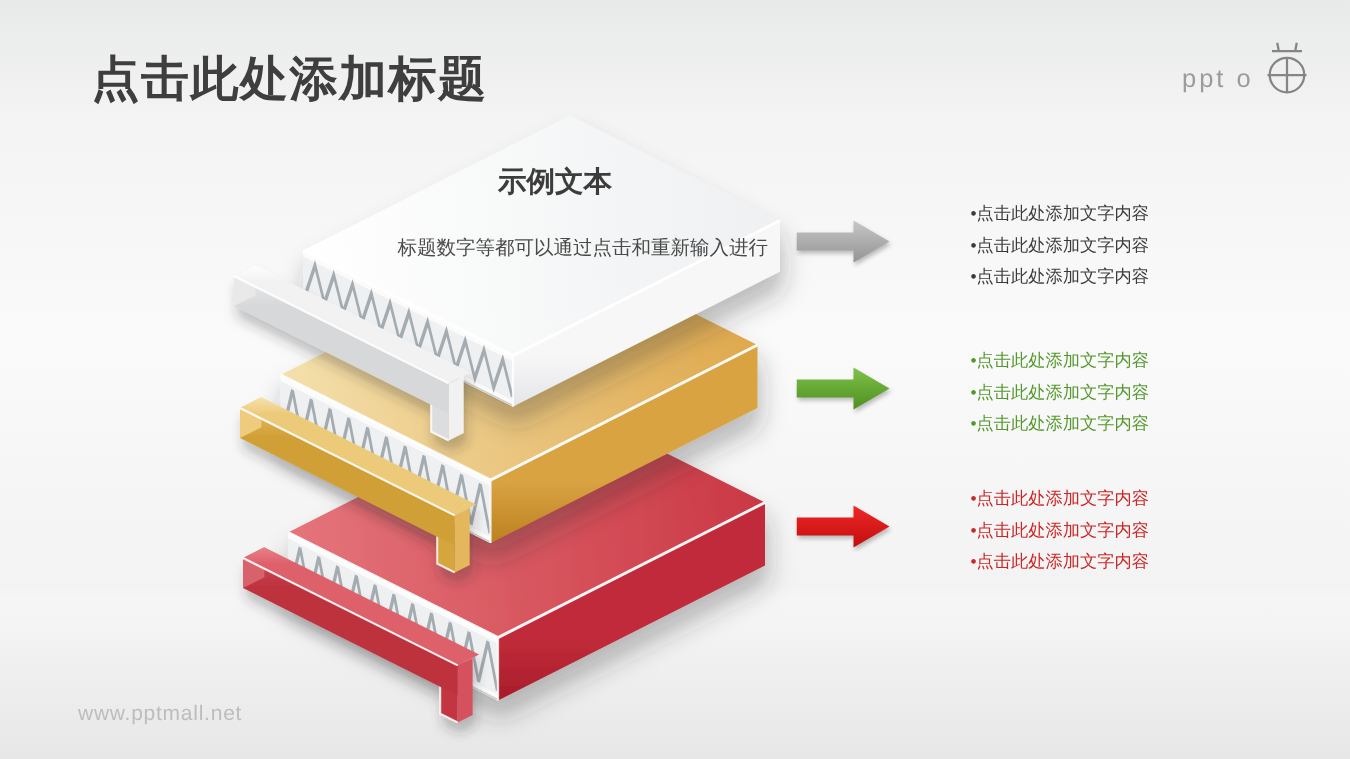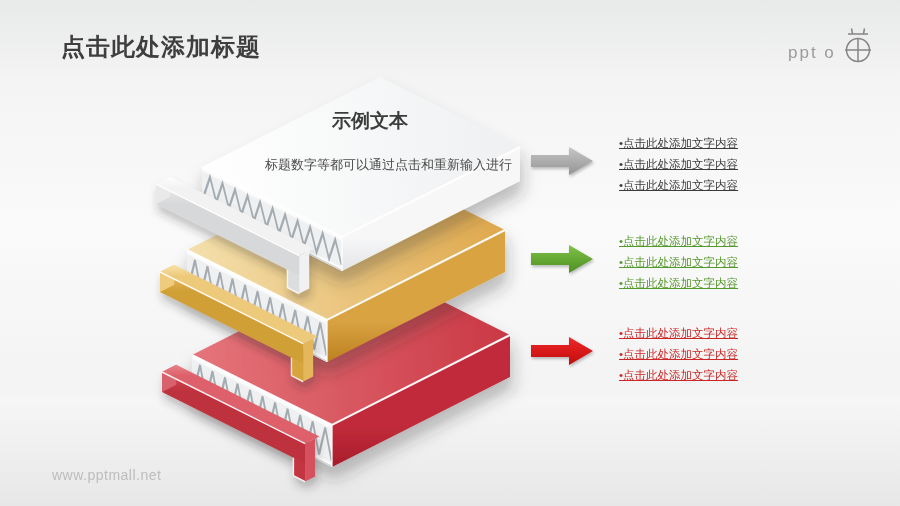--- a/index.html
+++ b/index.html
@@ -3,30 +3,30 @@
 <meta charset="utf-8">
 <style>
   html,body{margin:0;padding:0;}
   body{
     width:900px;height:506px;position:relative;overflow:hidden;
     background:linear-gradient(180deg,#e8e9e9 0%,#f4f4f4 16%,#fafafa 45%,#f3f3f3 77%,#f6f6f6 79%,#e7e7e7 100%);
     font-family:"Liberation Sans","DejaVu Sans",sans-serif;
   }
   .slide-title{
     position:absolute;left:61px;top:31px;
-    font-size:24px;font-weight:bold;color:#3e3e3e;letter-spacing:1px;white-space:nowrap;
+    font-size:32px;font-weight:bold;color:#3e3e3e;letter-spacing:1px;white-space:nowrap;
   }
   #iso{position:absolute;left:0;top:0;}
   .card{position:absolute;left:265px;top:108px;width:210px;}
   .card-title{font-size:19px;font-weight:bold;color:#3c3c3c;text-align:center;margin:0 0 20px 0;}
   .card-line{font-size:13px;color:#4a4a4a;line-height:21px;white-space:nowrap;}
   .section{position:absolute;left:531px;width:240px;height:70px;}
   .arrow-slot{position:absolute;left:0;top:16px;width:64px;height:30px;
     filter:drop-shadow(1px 2px 1.5px rgba(0,0,0,0.25));}
-  .items{margin-left:88px;padding-top:3px;text-decoration:underline;}
+  .items{margin-left:116px;padding-top:3px;}
   .item{font-size:11.5px;line-height:21px;white-space:nowrap;}
   .watermark{position:absolute;left:52px;top:467px;font-size:14px;color:#bdbdbd;letter-spacing:0.5px;}
   #logo{position:absolute;left:786px;top:27px;}
 </style>
 </head>
 <body>
 
 <svg id="iso" width="900" height="506" viewBox="0 0 900 506">
   <defs id="iso-defs">
     <filter id="shBoard" x="-20%" y="-20%" width="140%" height="160%">

